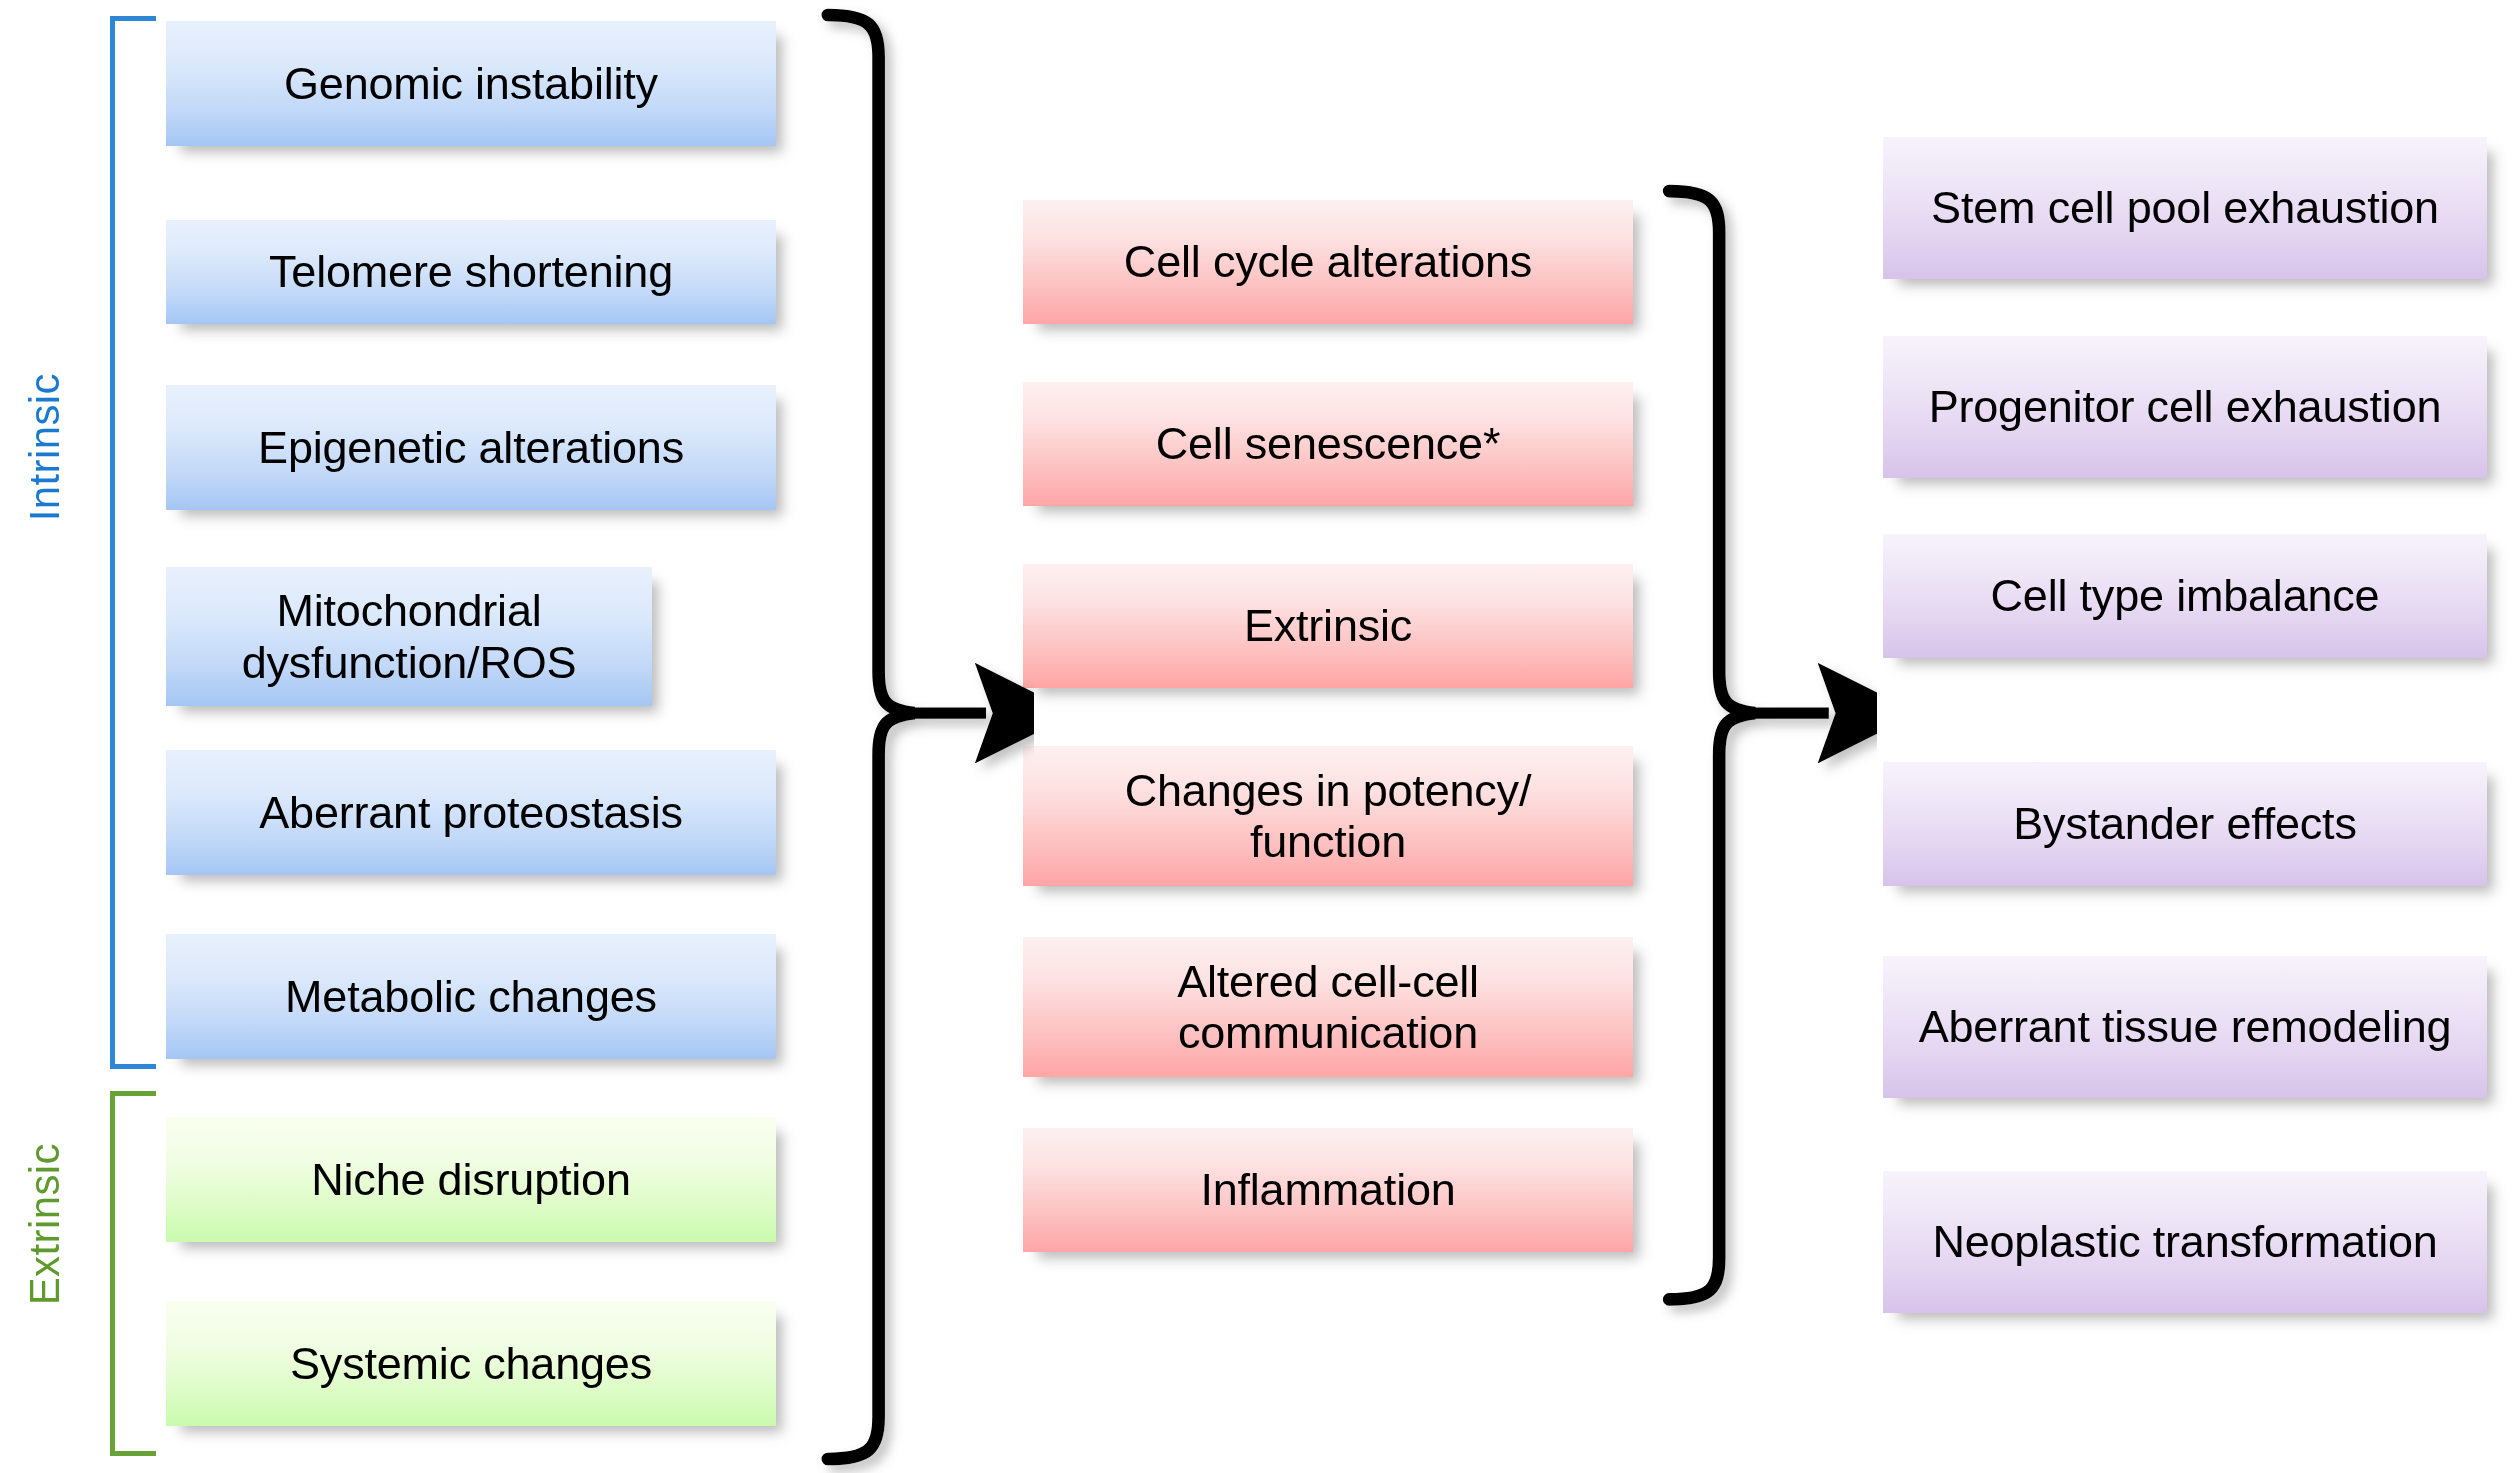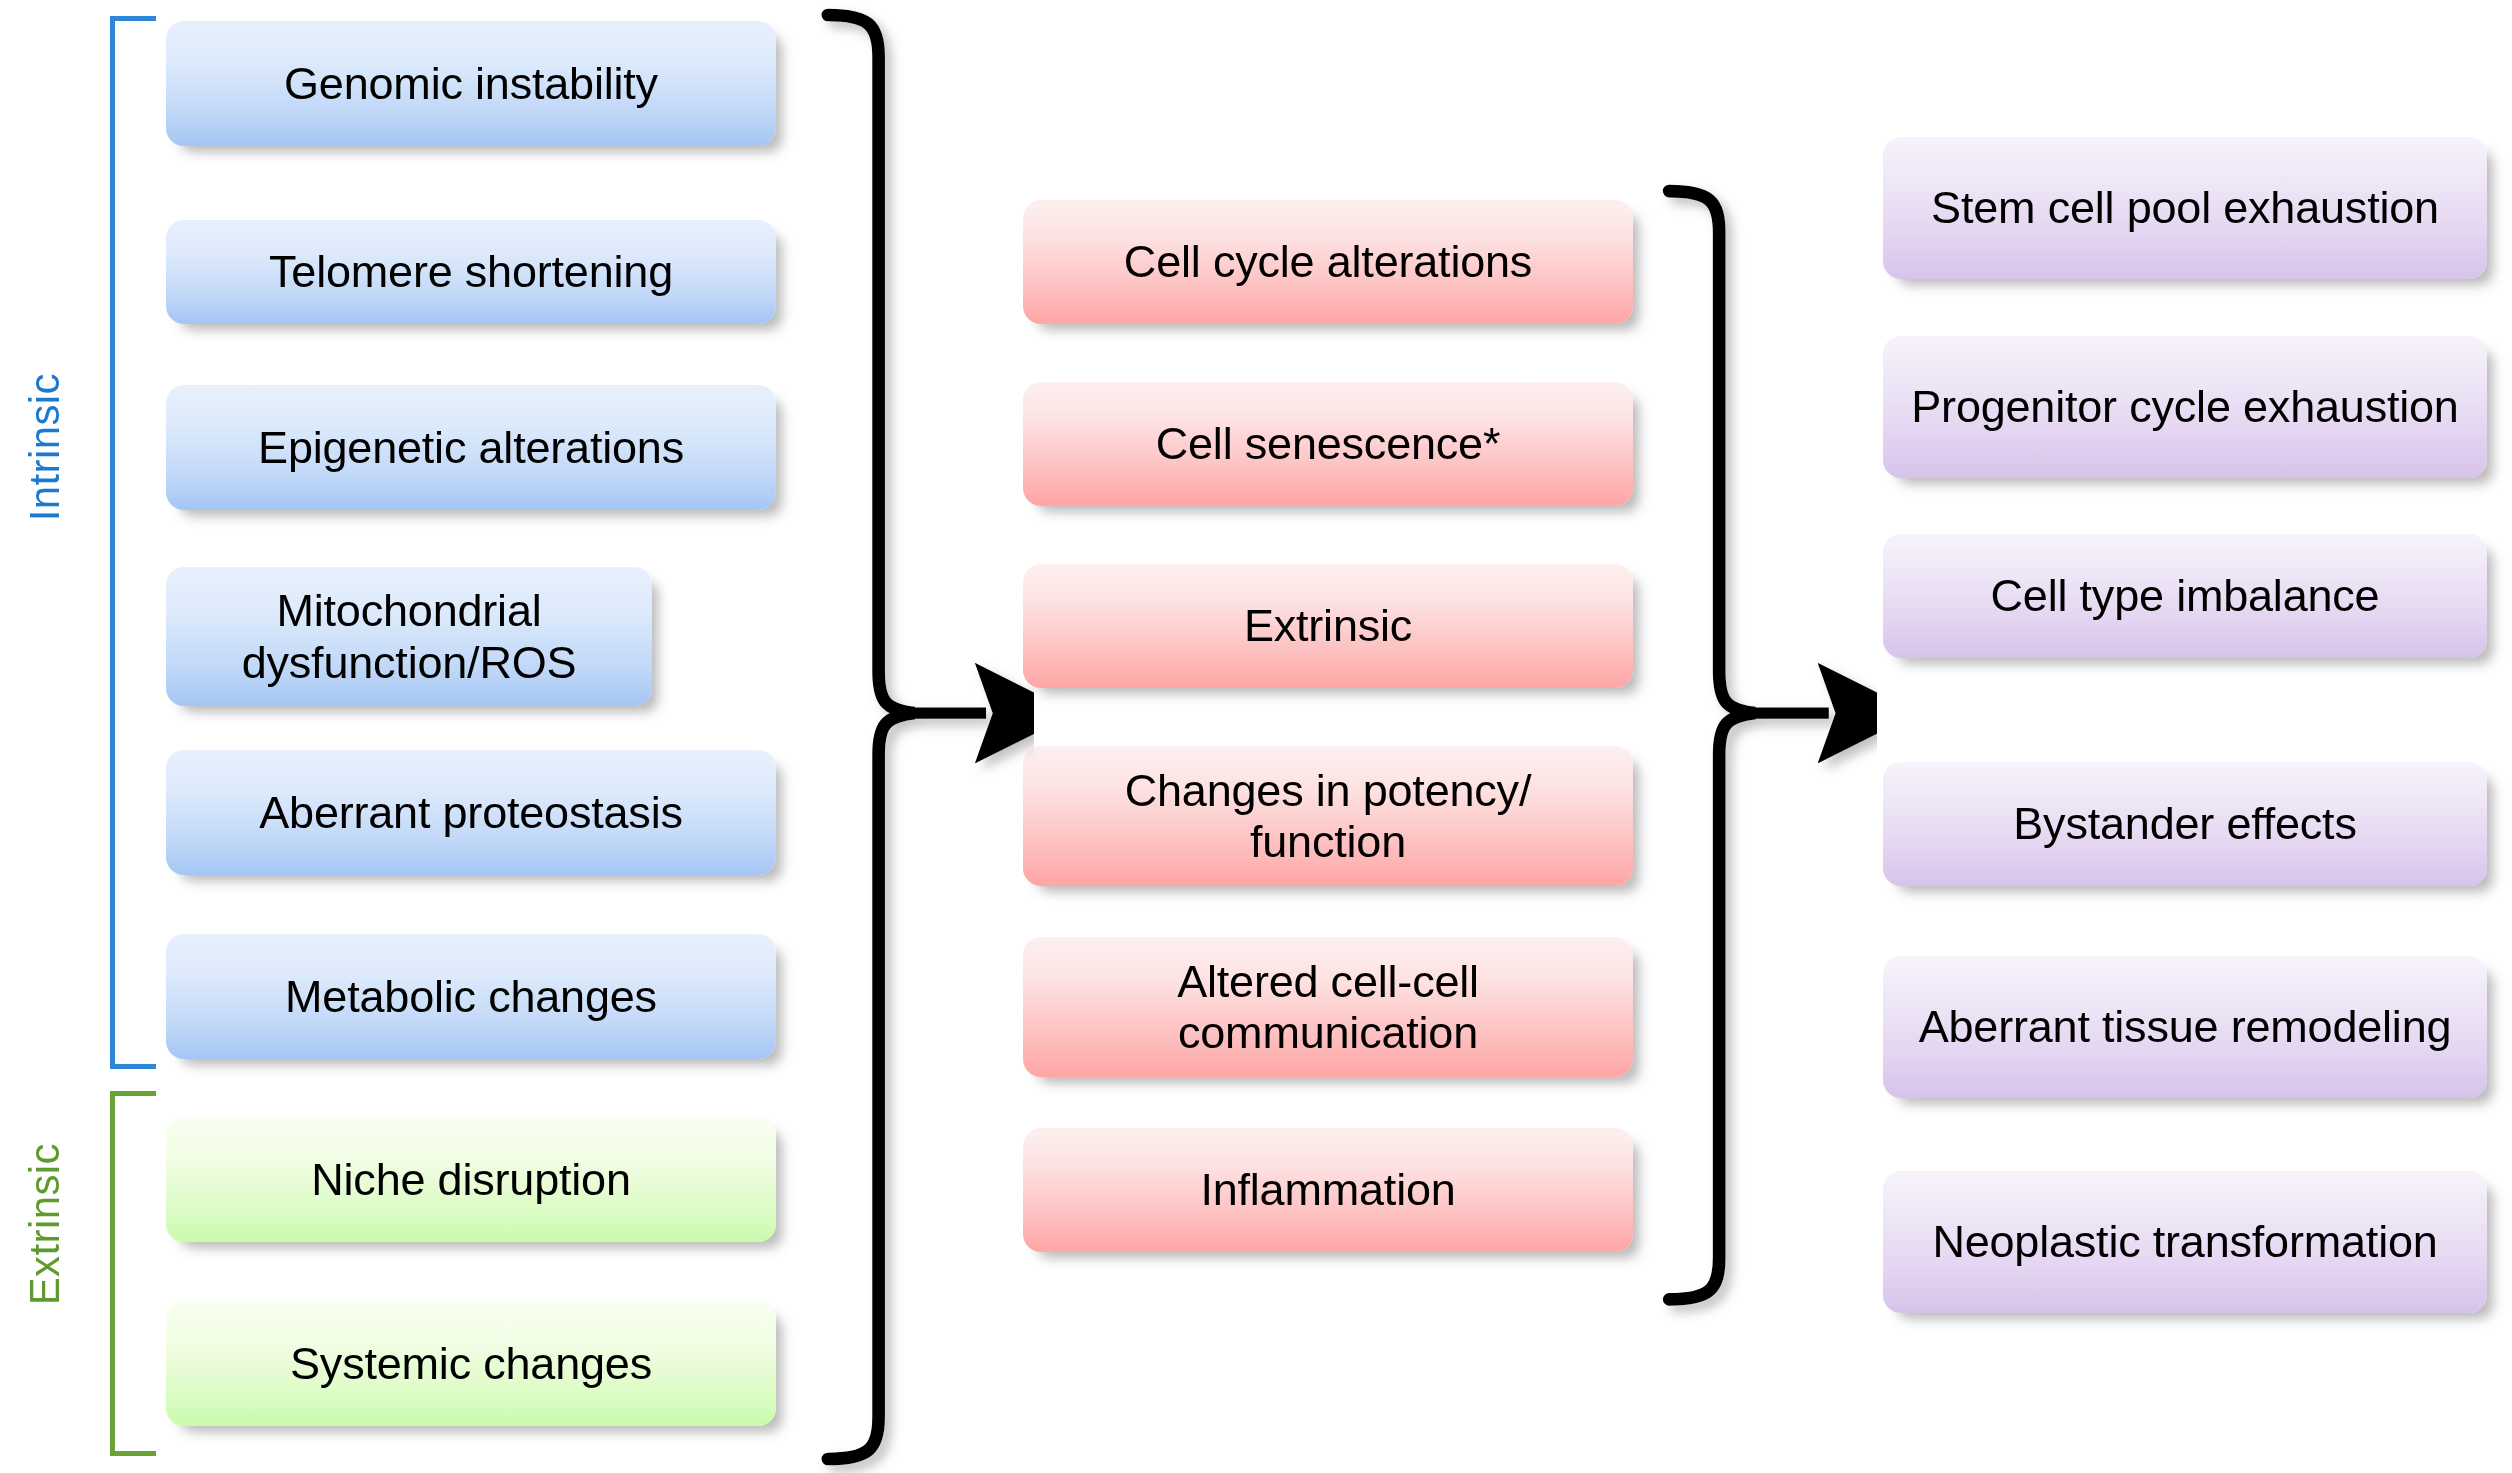--- a/index.html
+++ b/index.html
@@ -16,21 +16,20 @@
     position:absolute;
     display:flex;align-items:center;justify-content:center;
     text-align:center;
     color:#000000;
     font-size:45px;
     line-height:1.14;
     letter-spacing:-0.2px;
     box-sizing:border-box;
     padding:3px 18px;
     box-shadow:10.4px 10.4px 12px -4.5px rgba(90,90,90,.42);
-    border-radius:18px;
   }
   .node span{display:block;width:100%;}
 
   .blue  {background:linear-gradient(to bottom,#e8f0fd 0%,#ddeafb 32%,#c3d9f8 70%,#a4c6f4 100%);}
   .green {background:linear-gradient(to bottom,#f9fff0 0%,#f1fde4 35%,#dcfcc4 75%,#c8fbac 100%);}
   .pink  {background:linear-gradient(to bottom,#fdf0f0 0%,#fde2e2 30%,#fdc2c2 68%,#ffa5a5 100%);}
   .purple{background:linear-gradient(to bottom,#f7f3fb 0%,#efe7f7 30%,#e4d5f1 68%,#d7c3ea 100%);}
 
   
   .side-bracket{position:absolute;box-sizing:border-box;}
@@ -106,21 +105,21 @@
   <span>Altered cell-cell communication</span>
 </div>
 <div class="node pink" style="left:1023px;top:1128px;width:610px;height:124px;">
   <span>Inflammation</span>
 </div>
 
 <div class="node purple" style="left:1883px;top:137px;width:604px;height:142px;">
   <span>Stem cell pool exhaustion</span>
 </div>
 <div class="node purple" style="left:1883px;top:336px;width:604px;height:142px;">
-  <span>Progenitor cycle exhaustion</span>
+  <span>Progenitor cell exhaustion</span>
 </div>
 <div class="node purple" style="left:1883px;top:534px;width:604px;height:124px;">
   <span>Cell type imbalance</span>
 </div>
 <div class="node purple" style="left:1883px;top:762px;width:604px;height:124px;">
   <span>Bystander effects</span>
 </div>
 <div class="node purple" style="left:1883px;top:956px;width:604px;height:142px;">
   <span>Aberrant tissue remodeling</span>
 </div>

